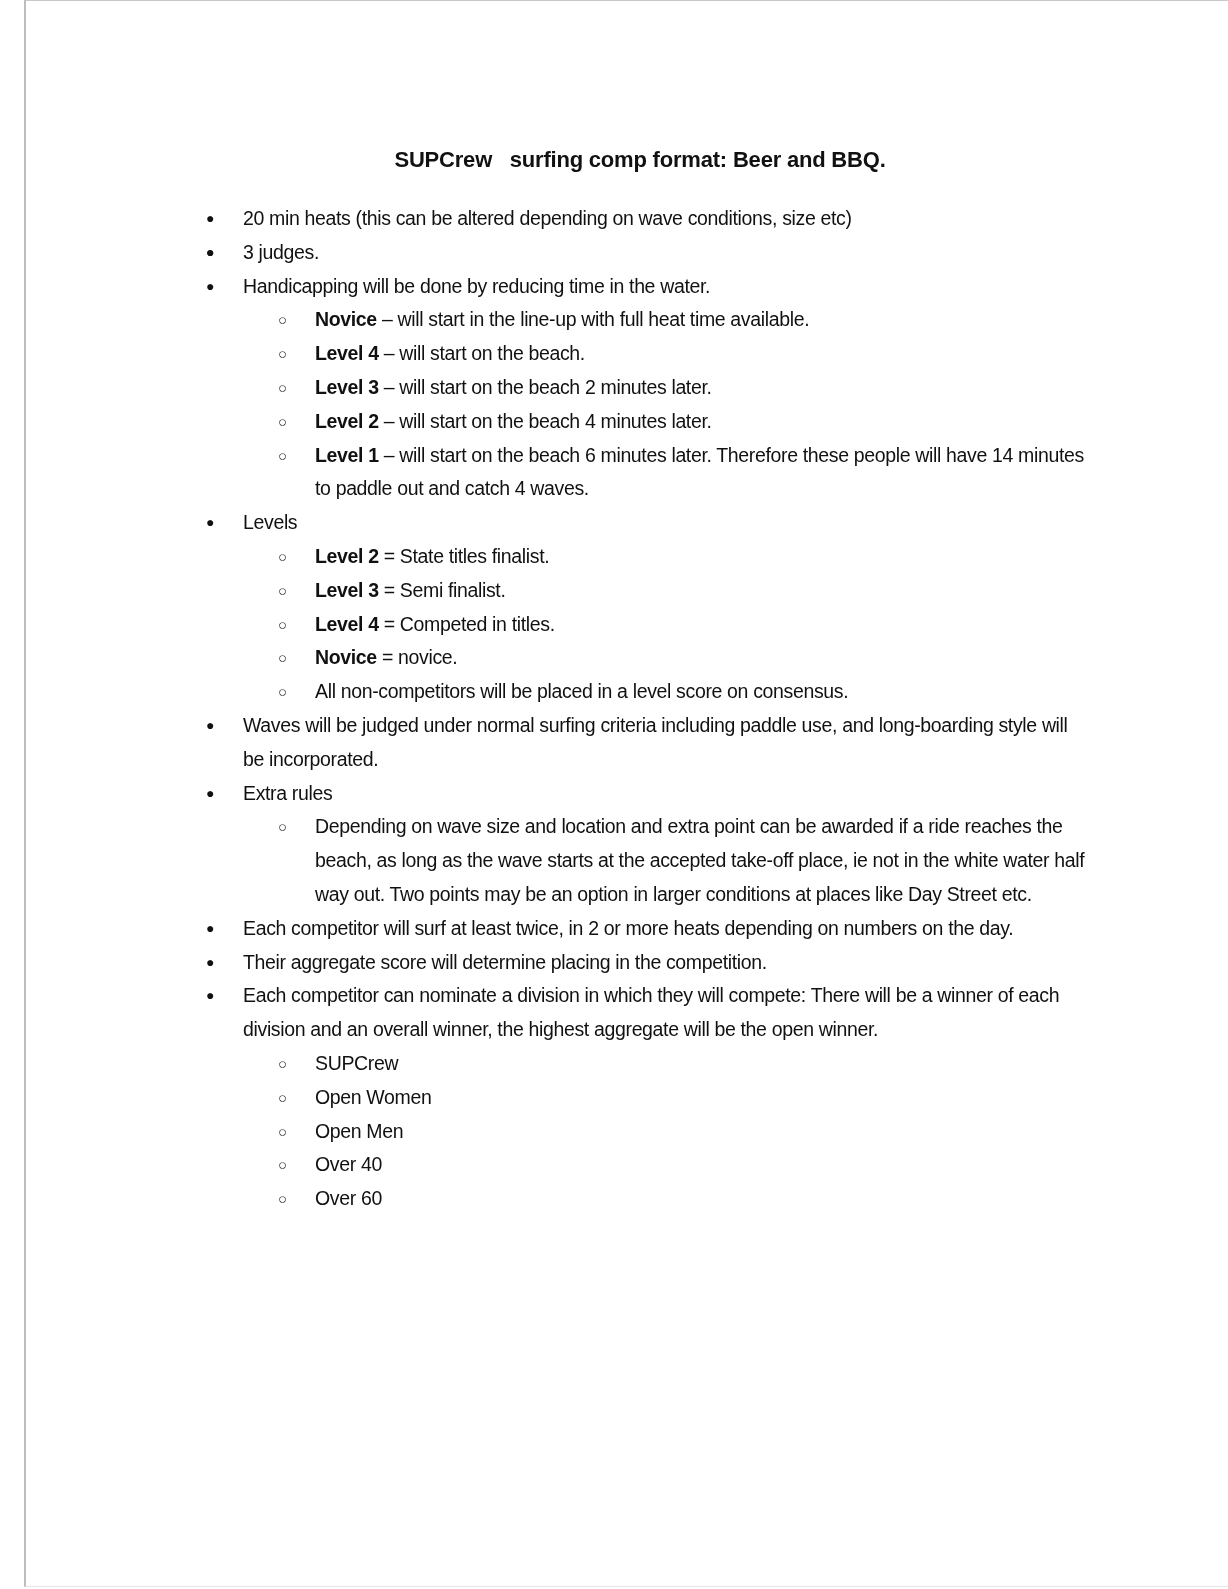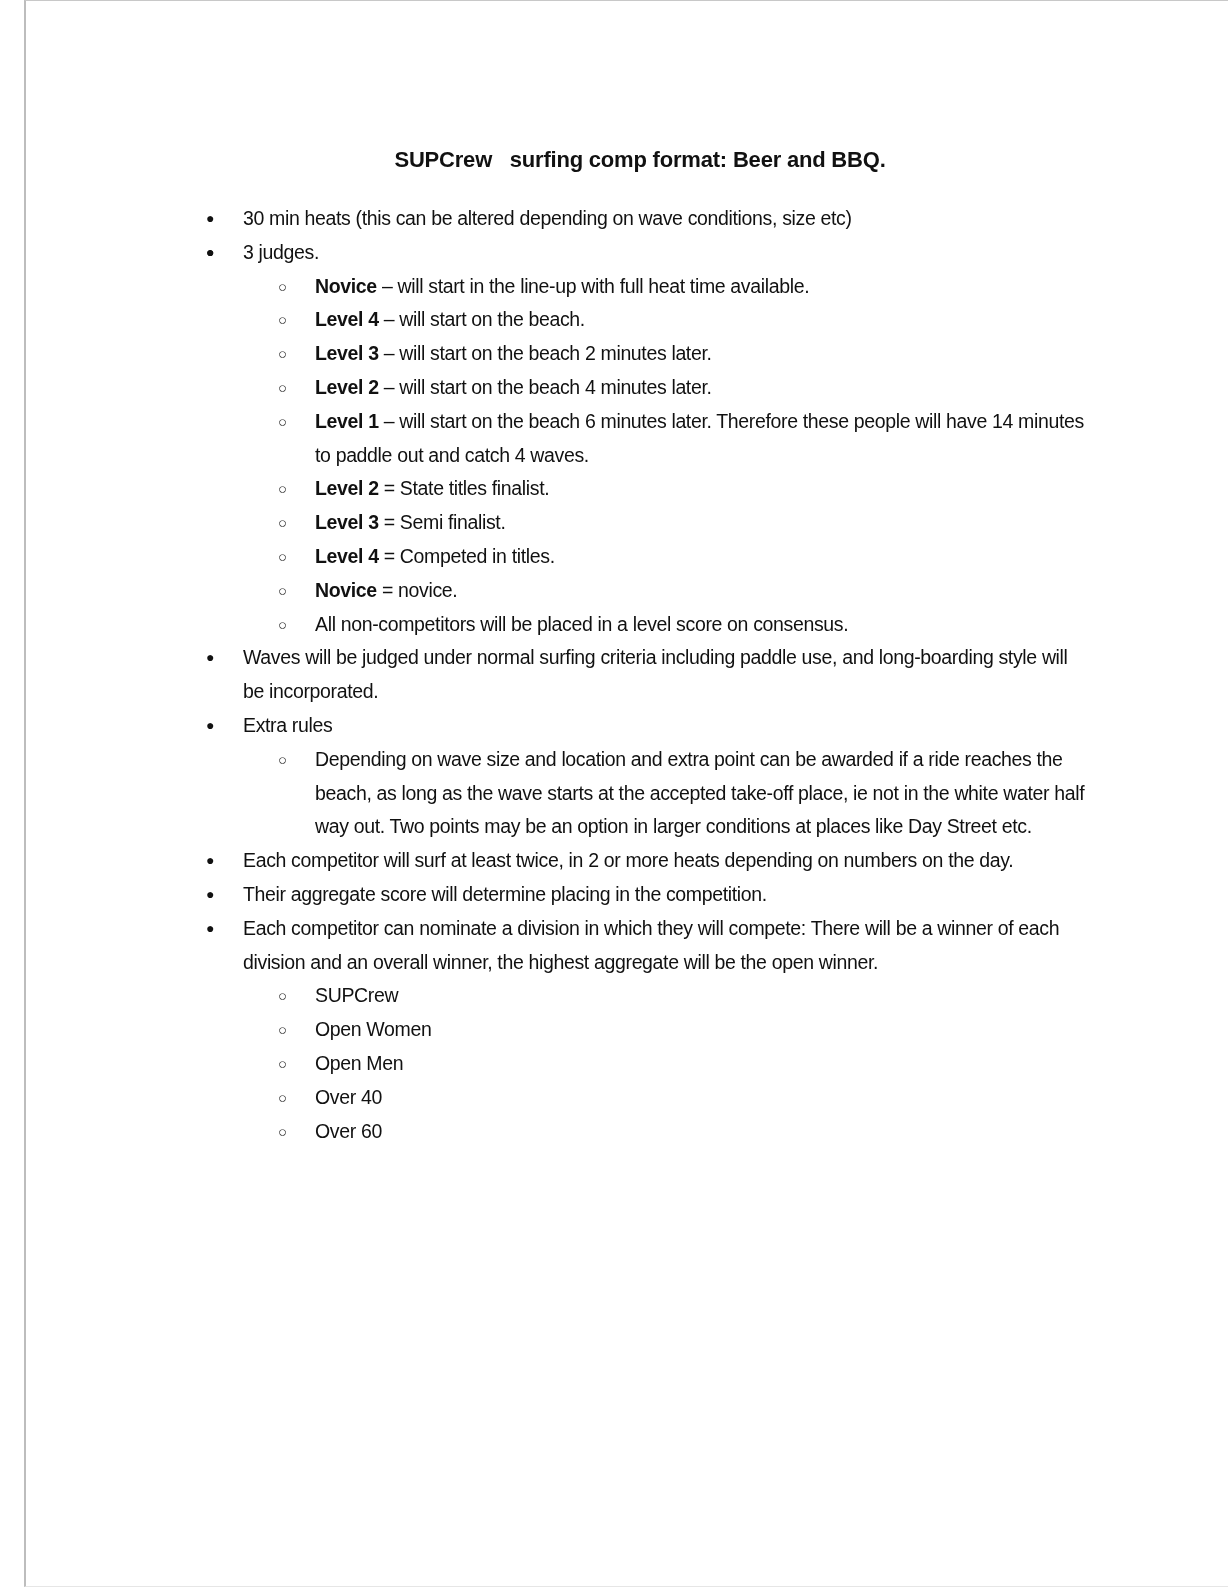--- a/index.html
+++ b/index.html
@@ -45,28 +45,30 @@
   .l1 .marker::before { content: "\25CF"; }
   .l2 .marker::before { content: "\25CB"; }
   b { font-weight: bold; text-align: right; }
 </style>
 </head>
 <body>
 
 <div class="page">
   <div class="title">SUPCrew   surfing comp format: Beer and BBQ.</div>
   <div class="doc" id="doc-list">
-      <div class="row l1"><span class="marker"></span><span>30 min heats (this can be altered depending on wave conditions, size etc)</span></div>
+      <div class="row l1"><span class="marker"></span><span>20 min heats (this can be altered depending on wave conditions, size etc)</span></div>
       <div class="row l1"><span class="marker"></span></div>
       <div class="row l1"><span class="marker"></span><span>3 judges.</span></div>
+      <div class="row l1"><span class="marker"></span><span>Handicapping will be done by reducing time in the water.</span></div>
       <div class="row l2"><span class="marker"></span><b>Novice</b><span> – will start in the line-up with full heat time available.</span></div>
       <div class="row l2"><span class="marker"></span><b>Level 4</b><span> – will start on the beach.</span></div>
       <div class="row l2"><span class="marker"></span><b>Level 3</b><span> – will start on the beach 2 minutes later.</span></div>
       <div class="row l2"><span class="marker"></span><b>Level 2</b><span> – will start on the beach 4 minutes later.</span></div>
       <div class="row l2"><span class="marker"></span><b>Level 1</b><span> – will start on the beach 6 minutes later. Therefore these people will have 14 minutes to paddle out and catch 4 waves.</span></div>
+      <div class="row l1"><span class="marker"></span><span>Levels</span></div>
       <div class="row l2"><span class="marker"></span><b>Level 2</b><span> = State titles finalist.</span></div>
       <div class="row l2"><span class="marker"></span><b>Level 3</b><span> = Semi finalist.</span></div>
       <div class="row l2"><span class="marker"></span><b>Level 4</b><span> = Competed in titles.</span></div>
       <div class="row l2"><span class="marker"></span><b>Novice</b><span> = novice.</span></div>
       <div class="row l2"><span class="marker"></span><span>All non-competitors will be placed in a level score on consensus.</span></div>
       <div class="row l1"><span class="marker"></span><span>Waves will be judged under normal surfing criteria including paddle use, and long-boarding style will be incorporated.</span></div>
       <div class="row l1"><span class="marker"></span><span>Extra rules</span></div>
       <div class="row l2"><span class="marker"></span><span>Depending on wave size and location and extra point can be awarded if a ride reaches the beach, as long as the wave starts at the accepted take-off place, ie not in the white water half way out. Two points may be an option in larger conditions at places like Day Street etc.</span></div>
       <div class="row l1"><span class="marker"></span><span>Each competitor will surf at least twice, in 2 or more heats depending on numbers on the day.</span></div>
       <div class="row l1"><span class="marker"></span><span>Their aggregate score will determine placing in the competition.</span></div>

